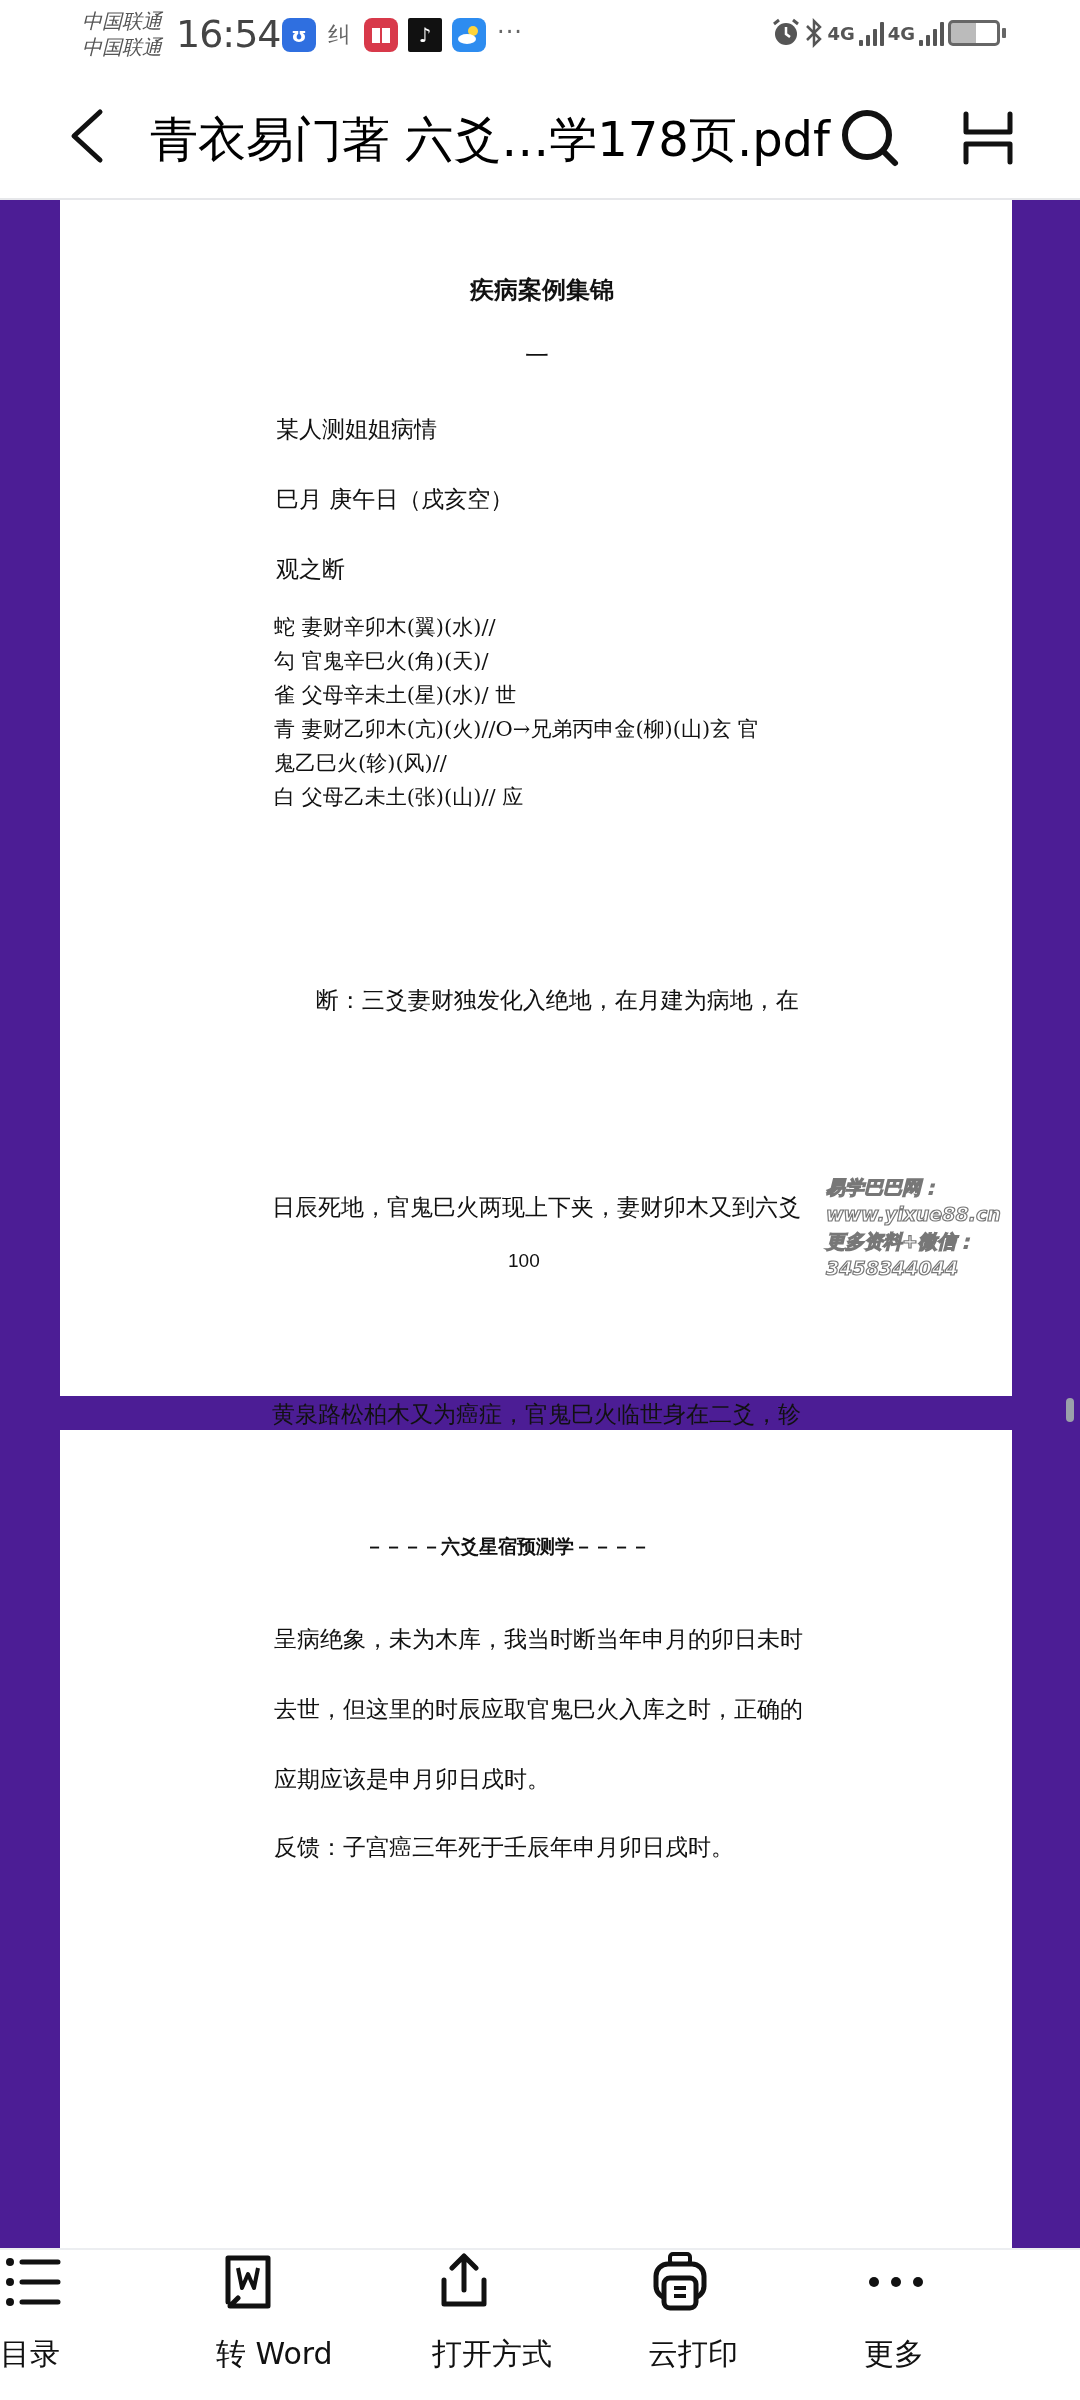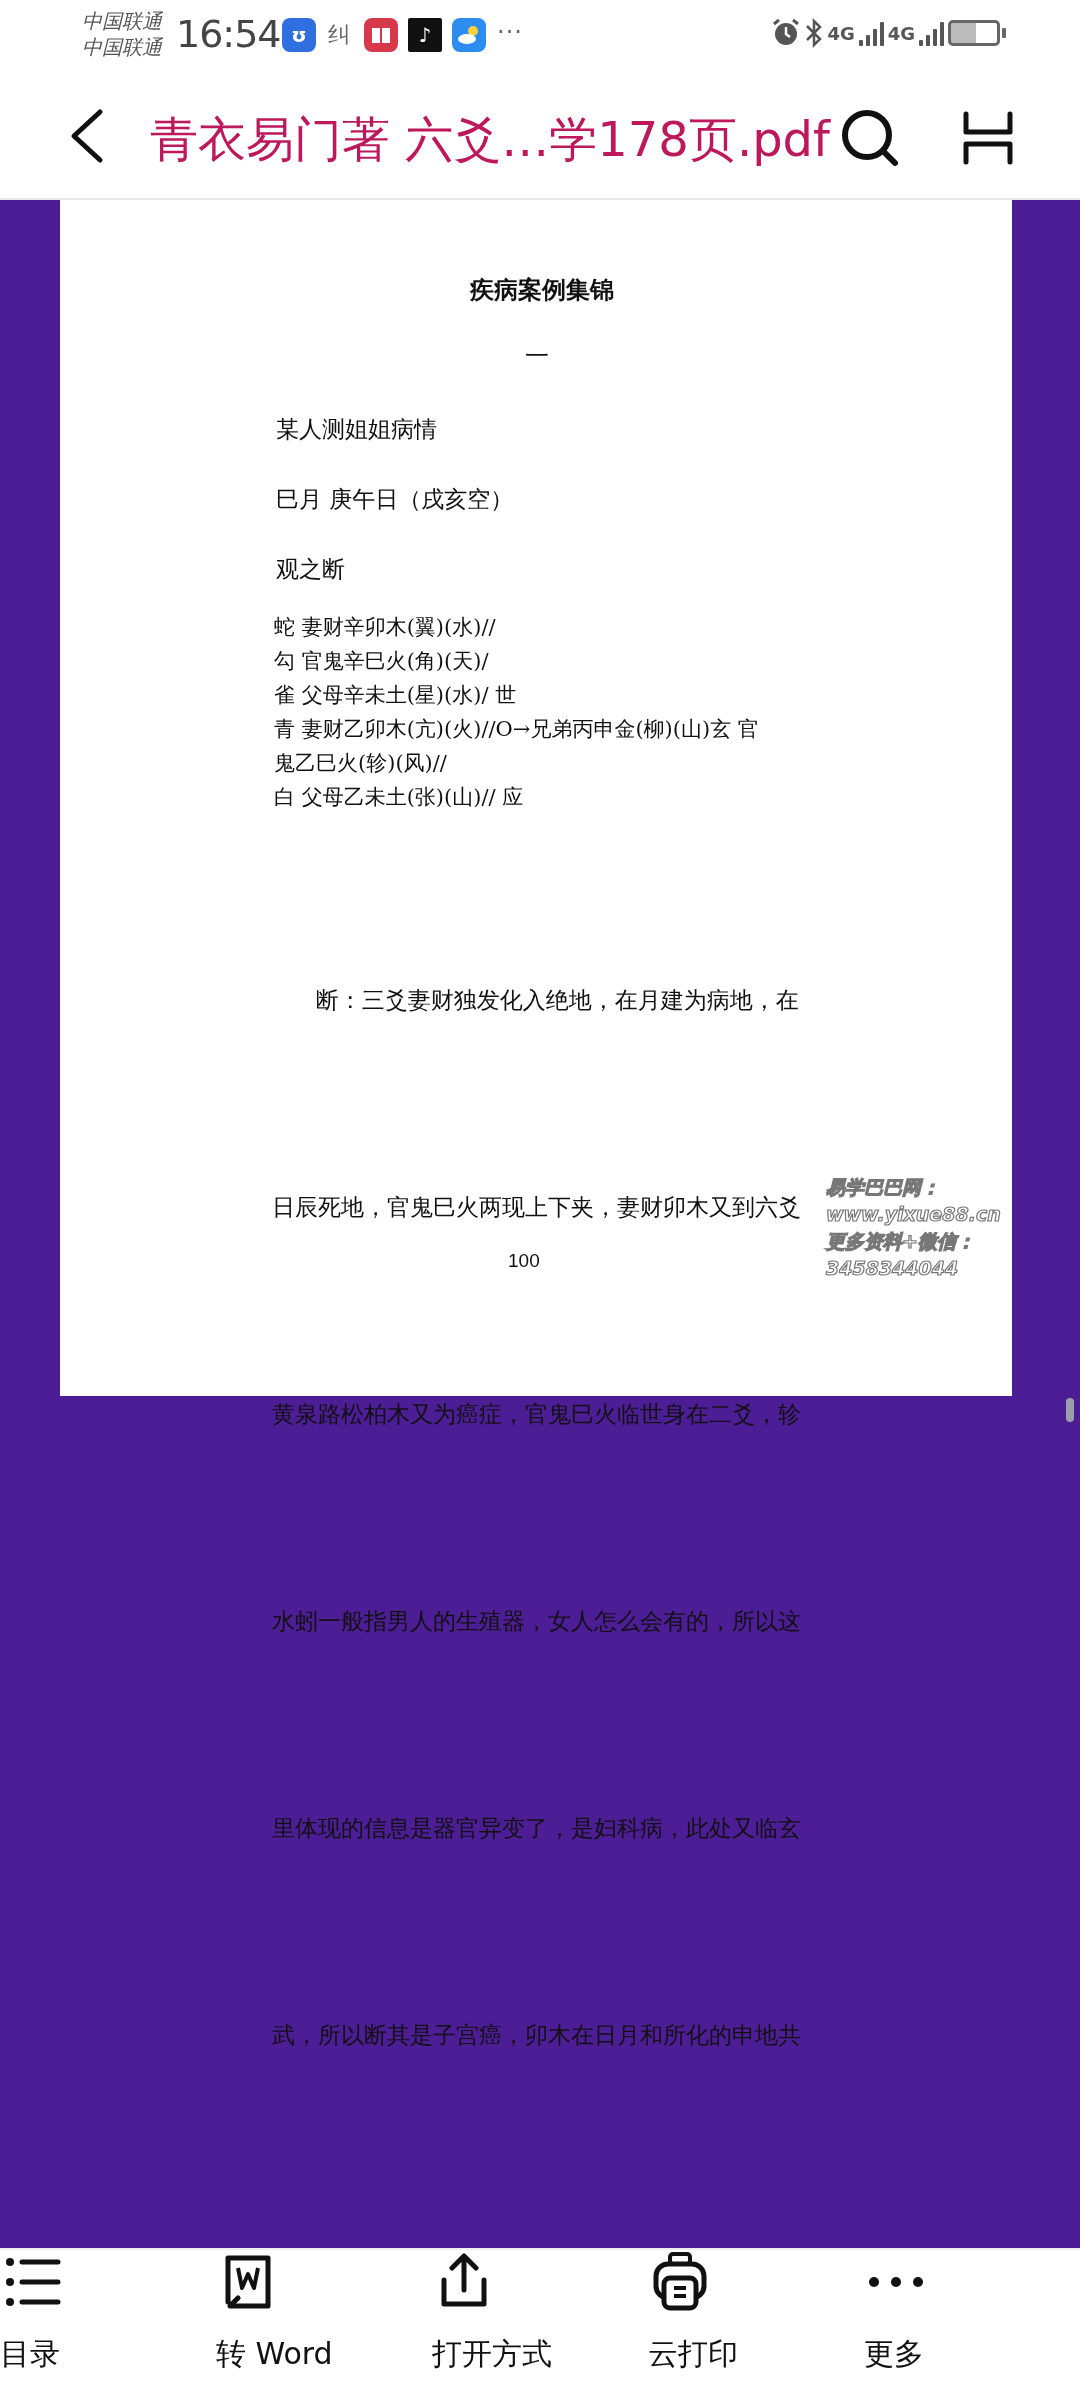--- a/index.html
+++ b/index.html
@@ -16,21 +16,21 @@
   .ndots { position: absolute; left: 497px; top: 18px; font-size: 24px; color: #666; letter-spacing: 1px; }
   .sys { position: absolute; top: 18px; right: 80px; display: flex; align-items: center; gap: 4px; color: #555; }
   .sys span { font-size: 18px; font-weight: bold; }
   .batt { width: 52px; height: 26px; border: 3px solid #666; border-radius: 5px; position: relative; background: linear-gradient(90deg, #bbb 0 55%, transparent 55%); }
   .batt::after { content: ""; position: absolute; right: -9px; top: 5px; width: 4px; height: 10px; background: #666; border-radius: 1px; }
   .bars { display: flex; align-items: flex-end; gap: 3px; height: 26px; }
   .bars i { display: block; width: 4px; background: #555; border-radius: 1px; }
 
   .appbar { position: absolute; top: 70px; left: 0; width: 1080px; height: 130px; background: #fff; border-bottom: 2px solid #e6e7ea; }
   .back { position: absolute; left: 62px; top: 36px; width: 50px; height: 60px; }
-  .title { position: absolute; left: 150px; top: 38px; font-size: 48px; color: #be185d; white-space: nowrap; }
+  .title { position: absolute; left: 150px; top: 38px; font-size: 48px; color: #000000; white-space: nowrap; }
   .search { position: absolute; left: 838px; top: 36px; width: 64px; height: 64px; }
   .viewmode { position: absolute; left: 960px; top: 40px; width: 56px; height: 56px; }
 
   .viewer { position: absolute; top: 200px; left: 0; width: 1080px; height: 2368px; background: #4c1d95; overflow: hidden; }
   .page { position: absolute; left: 60px; width: 952px; background: #fff; }
   .page1 { top: 0; height: 1196px; }
   .page2 { top: 1230px; height: 900px; }
   .pdftext { font-family: "DejaVu Serif", "Liberation Serif", serif; color: #111; position: absolute; white-space: nowrap; }
   .scrollthumb { position: absolute; right: 6px; top: 1198px; width: 8px; height: 24px; border-radius: 4px; background: #9aa0aa; }
   .watermark { position: absolute; left: 826px; top: 974px; font-size: 19px; line-height: 27px; color: #fff; font-weight: bold; -webkit-text-stroke: 1.2px #777; letter-spacing: 0px; font-style: italic; }
@@ -133,20 +133,29 @@
     </div>
 
     <div class="pdftext" style="left:448px;top:1050px;font-size:19px;font-family:'Liberation Sans',sans-serif;">100</div>
   </div>
 
   <div class="watermark">
     <div>易学巴巴网：www.yixue88.cn</div>
     <div>更多资料+微信：3458344044</div>
   </div>
 
+  <div class="page page2">
+    <div class="pdftext" style="left:305px;top:104px;font-size:19px;font-weight:bold;">－－－－六爻星宿预测学－－－－</div>
+    <div class="pdftext" style="left:214px;top:174px;font-size:23px;line-height:70px;">
+      <div>呈病绝象，未为木库，我当时断当年申月的卯日未时</div>
+      <div>去世，但这里的时辰应取官鬼巳火入库之时，正确的</div>
+      <div>应期应该是申月卯日戌时。</div>
+      <div style="margin-top:-2px;">反馈：子宫癌三年死于壬辰年申月卯日戌时。</div>
+    </div>
+  </div>
 
   <div class="scrollthumb"></div>
 </div>
 
 <div class="bottombar">
   <div class="tool">
     <svg viewBox="0 0 64 64">
         <circle cx="10" cy="12" r="4" fill="#111"></circle>
         <circle cx="10" cy="32" r="4" fill="#111"></circle>
         <circle cx="10" cy="52" r="4" fill="#111"></circle>

